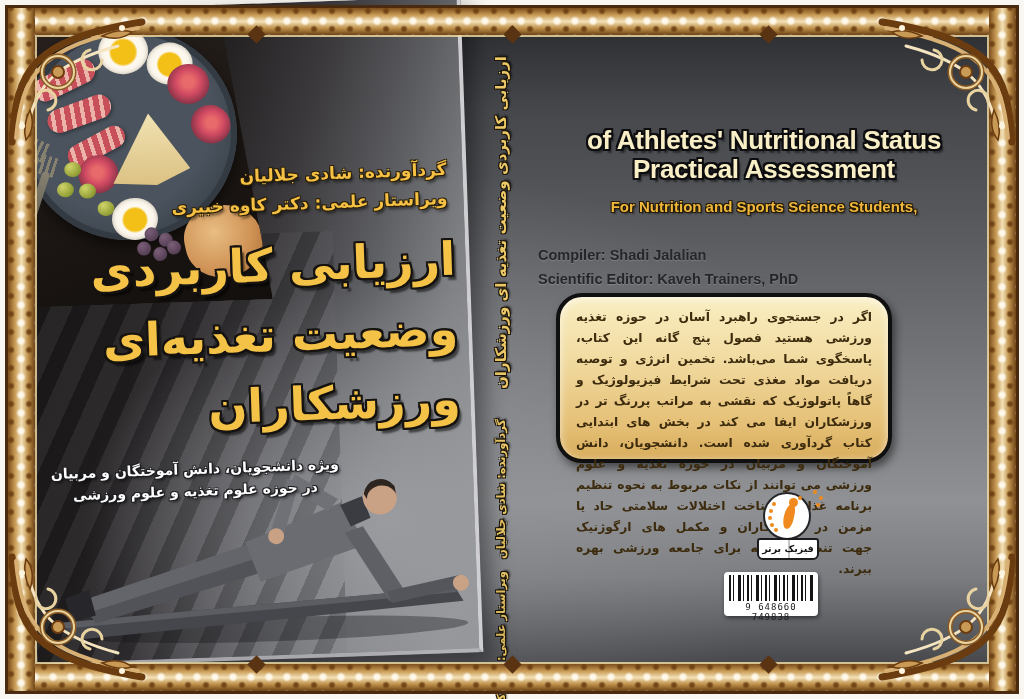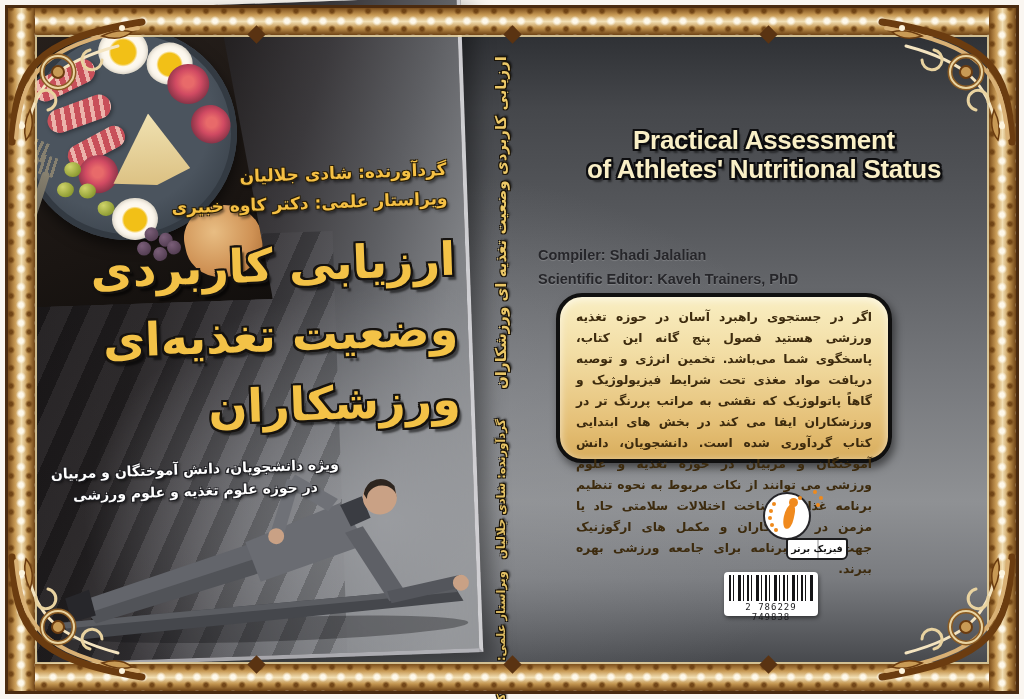--- a/index.html
+++ b/index.html
@@ -128,21 +128,21 @@
 
   
   .publisher-logo{position:absolute;left:205px;top:490px;width:92px;height:82px;}
   .logo-circle{position:absolute;left:20px;top:2px;width:44px;height:44px;border-radius:50%;
       background:#ffffff;border:2px solid #26262a;}
   .logo-figure-body{position:absolute;left:19px;top:10px;width:10px;height:25px;
       background:#f08a1e;border-radius:60% 40% 50% 50%;transform:rotate(12deg);}
   .logo-figure-head{position:absolute;left:24px;top:4px;width:9px;height:9px;border-radius:50%;background:#f08a1e;}
   .logo-dot{position:absolute;width:4px;height:4px;border-radius:50%;background:#ef8a1c;}
   .logo-book{position:absolute;left:14px;top:48px;width:58px;height:18px;background:#ffffff;
-      border:2px solid #1c1c1e;border-radius:3px 3px 6px 6px;display:flex;align-items:center;justify-content:center;margin-left:29px;}
+      border:2px solid #1c1c1e;border-radius:3px 3px 6px 6px;display:flex;align-items:center;justify-content:center;}
   .logo-book::before{content:"";position:absolute;left:50%;top:0;bottom:0;width:2px;background:#1c1c1e;opacity:.25;}
   .logo-text{font-size:9.5px;font-weight:bold;color:#141414;direction:rtl;line-height:1;z-index:2;}
 
   
   .barcode{position:absolute;left:186px;top:572px;width:94px;height:44px;background:#ffffff;
       border-radius:4px;box-shadow:1px 2px 4px rgba(0,0,0,.5);padding:3px 5px 1px;box-sizing:border-box;}
   .bars{height:26px;
       background:repeating-linear-gradient(90deg,#141416 0 2px,#ffffff 2px 4px,#141416 4px 5px,#ffffff 5px 9px,#141416 9px 12px,#ffffff 12px 14px,#141416 14px 15px,#ffffff 15px 18px);}
   .barcode-digits{font-family:"DejaVu Sans Mono",monospace;font-size:9px;color:#1c1c1e;
       text-align:center;letter-spacing:1px;margin-top:1px;}
@@ -226,24 +226,25 @@
     <div class="spine-rot">
       <span class="spine-seg spine-title">ارزیابی کاربردی وضعیت تغذیه ای ورزشکاران</span>
       <span class="spine-seg spine-compiler">گردآورنده: شادی جلالیان</span>
       <span class="spine-seg spine-editor">ویراستار علمی: دکتر کاوه خبیری</span>
 
     </div>
   </div>
 
   <div class="back-cover">
     <div class="back-title">
+      <div class="bt-line">of Athletes' Nutritional Status</div>
       <div class="bt-line">Practical Assessment</div>
-      <div class="bt-line">of Athletes' Nutritional Status</div>
     </div>
     <div class="back-subtitle">
+      <div class="bs-line">For Nutrition and Sports Science Students,</div>
     </div>
     <div class="back-byline byline-compiler">Compiler: Shadi Jalalian</div>
     <div class="back-byline byline-editor">Scientific Editor: Kaveh Trainers, PhD</div>
 
     <div class="blurb-box">
       <p class="blurb-text">اگر در جستجوی راهبرد آسان در حوزه تغذیه ورزشی هستید فصول پنج گانه این کتاب، پاسخگوی شما می‌باشد. تخمین انرژی و توصیه دریافت مواد مغذی تحت شرایط فیزیولوژیک و گاهاً پاتولوژیک که نقشی به مراتب پررنگ تر در ورزشکاران ایفا می کند در بخش های ابتدایی کتاب گردآوری شده است. دانشجویان، دانش آموختگان و مربیان در حوزه تغذیه و علوم ورزشی می توانند از نکات مربوط به نحوه تنظیم برنامه غذایی، شناخت اختلالات سلامتی حاد یا مزمن در ورزشکاران و مکمل های ارگوژنیک جهت تنظیم برنامه برای جامعه ورزشی بهره ببرند.</p>
     </div>
 
     <div class="publisher-logo">
       <div class="logo-circle">
@@ -259,21 +260,21 @@
       <div class="logo-dot" style="left:70px;top:0;"></div>
       <div class="logo-dot" style="left:76px;top:6px;"></div>
       <div class="logo-dot" style="left:73px;top:13px;"></div>
       <div class="logo-book">
         <span class="logo-text">فیزیک برتر</span>
       </div>
     </div>
 
     <div class="barcode">
       <div class="bars"></div>
-      <div class="barcode-digits">2 786229 749838</div>
+      <div class="barcode-digits">9 648660 749838</div>
     </div>
   </div>
 
   <div class="band band-top"></div>
   <div class="band band-bottom"></div>
   <div class="band band-left"></div>
   <div class="band band-right"></div>
   <div class="frame-outer"></div>
   <div class="inner-line"></div>
 

